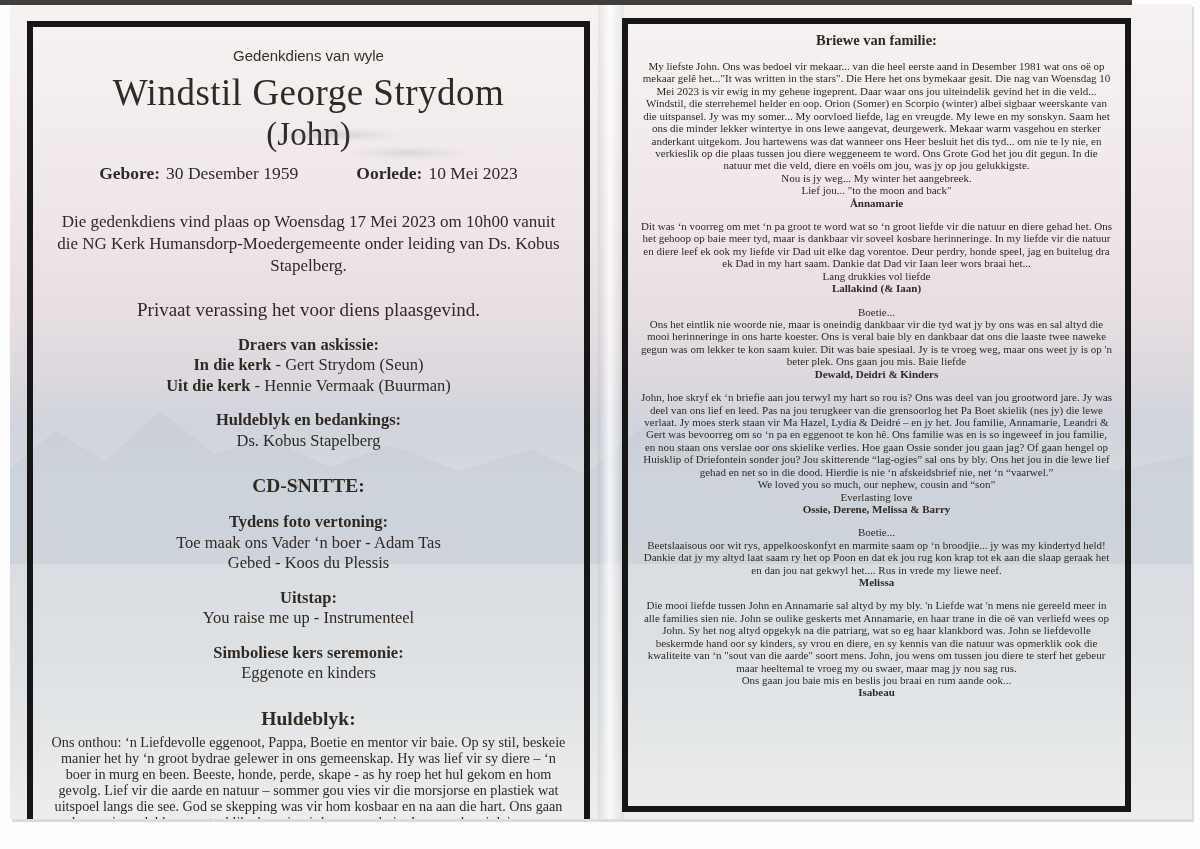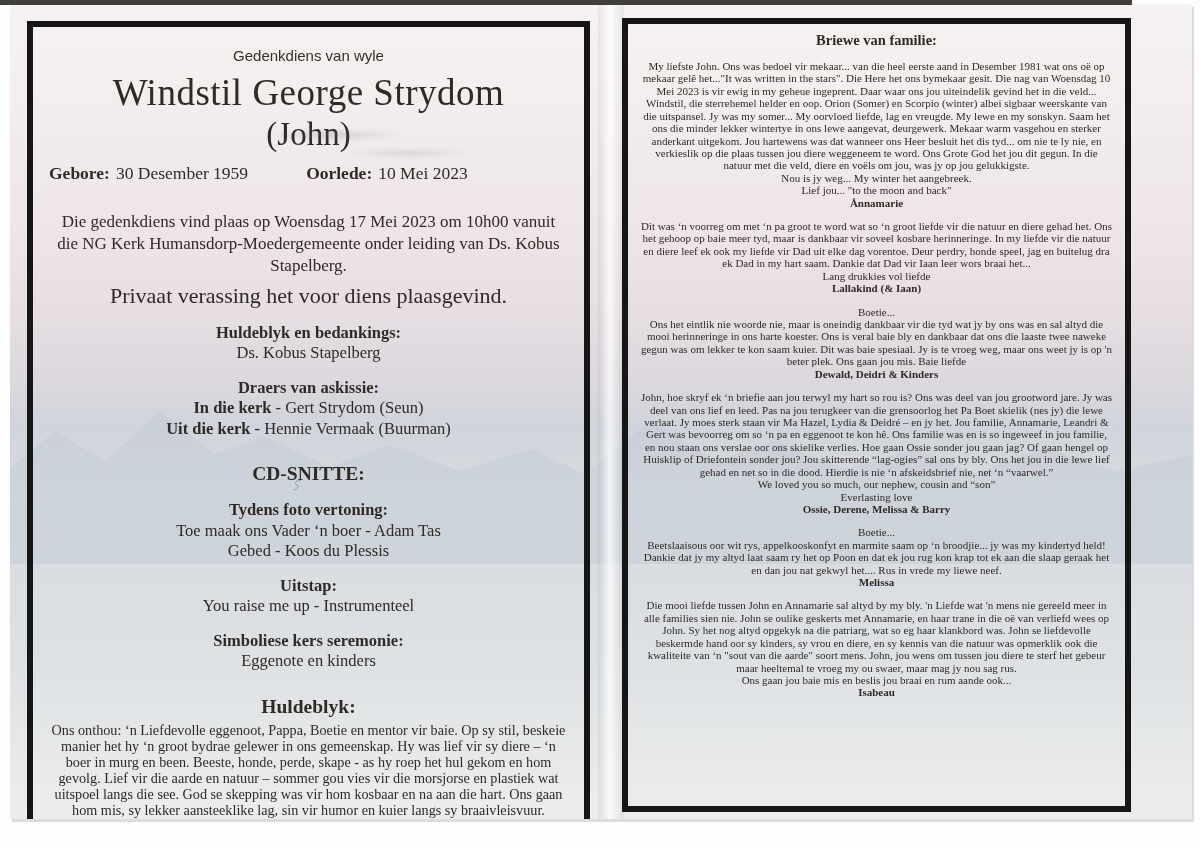--- a/index.html
+++ b/index.html
@@ -24,24 +24,24 @@
 
   .page { position:absolute; border:6px solid #161616; text-align:center; overflow:hidden; }
   .page-left  { left:17px;  top:17px; width:563px; height:846px; padding:0 16px; }
   .page-right { left:612px; top:14px; width:509px; height:794px; padding:4px 12px; }
 
   
   .lp-label   { padding-top:20px; font-family:"Liberation Sans","DejaVu Sans",sans-serif;
                 font-size:15px; color:#35302b; }
   .lp-name    { margin-top:8px;  font-size:37px; line-height:1.12; letter-spacing:.5px; }
   .lp-nick    { margin-top:3px;  font-size:33px; line-height:1.1; }
-  .lp-dates   { margin-top:10px; font-size:17.5px; display:flex; gap:58px; }
+  .lp-dates   { margin-top:10px; font-size:17.5px; display:flex; justify-content:center; gap:58px; }
   .lp-dates b { margin-right:6px; }
   .lp-service { margin-top:27px; font-size:17px; line-height:1.3; padding:0 4px; }
-  .lp-private { margin-top:6px; font-size:22px; }
+  .lp-private { margin-top:22px; font-size:19px; }
 
   .lp-section { margin-top:14px; font-size:16.5px; line-height:1.24; }
   .lp-sec-title { font-weight:bold; font-size:16.5px; }
   .lp-section.major { margin-top:23px; }
   .lp-section.major .lp-sec-title { font-size:19.5px; }
   .lp-huld-para { margin-top:3px; font-size:14.2px; line-height:1.13; }
   .lp-line-bold { font-weight:bold; }
 
   .pen-mark { position:absolute; left:258px; top:452px; width:14px; height:12px; opacity:.55; }
   .ghost-smudge { position:absolute; left:225px; top:96px; width:215px; height:40px;
@@ -76,27 +76,27 @@
       <div class="lp-name">Windstil George Strydom</div>
       <div class="lp-nick">(John)</div>
       <div class="lp-dates">
         <span><b>Gebore:</b><span>30 Desember 1959</span></span>
         <span><b>Oorlede:</b><span>10 Mei 2023</span></span>
       </div>
       <div class="lp-service">Die gedenkdiens vind plaas op Woensdag 17 Mei 2023 om 10h00 vanuit die NG Kerk Humansdorp-Moedergemeente onder leiding van Ds. Kobus Stapelberg.</div>
       <div class="lp-private">Privaat verassing het voor diens plaasgevind.</div>
       <div>
           <div class="lp-section">
-            <div class="lp-sec-title">Huldeblyk en bedankings:</div>
-            <div class="lp-sec-line">Ds. Kobus Stapelberg</div>
-          </div>
-          <div class="lp-section">
             <div class="lp-sec-title">Draers van askissie:</div>
             <div class="lp-sec-line"><span class="lp-line-bold">In die kerk</span> - Gert Strydom (Seun)</div>
             <div class="lp-sec-line"><span class="lp-line-bold">Uit die kerk</span> - Hennie Vermaak (Buurman)</div>
+          </div>
+          <div class="lp-section">
+            <div class="lp-sec-title">Huldeblyk en bedankings:</div>
+            <div class="lp-sec-line">Ds. Kobus Stapelberg</div>
           </div>
           <div class="lp-section major">
             <div class="lp-sec-title">CD-SNITTE:</div>
           </div>
           <div class="lp-section">
             <div class="lp-sec-title">Tydens foto vertoning:</div>
             <div class="lp-sec-line">Toe maak ons Vader ‘n boer - Adam Tas</div>
             <div class="lp-sec-line">Gebed - Koos du Plessis</div>
           </div>
           <div class="lp-section">

